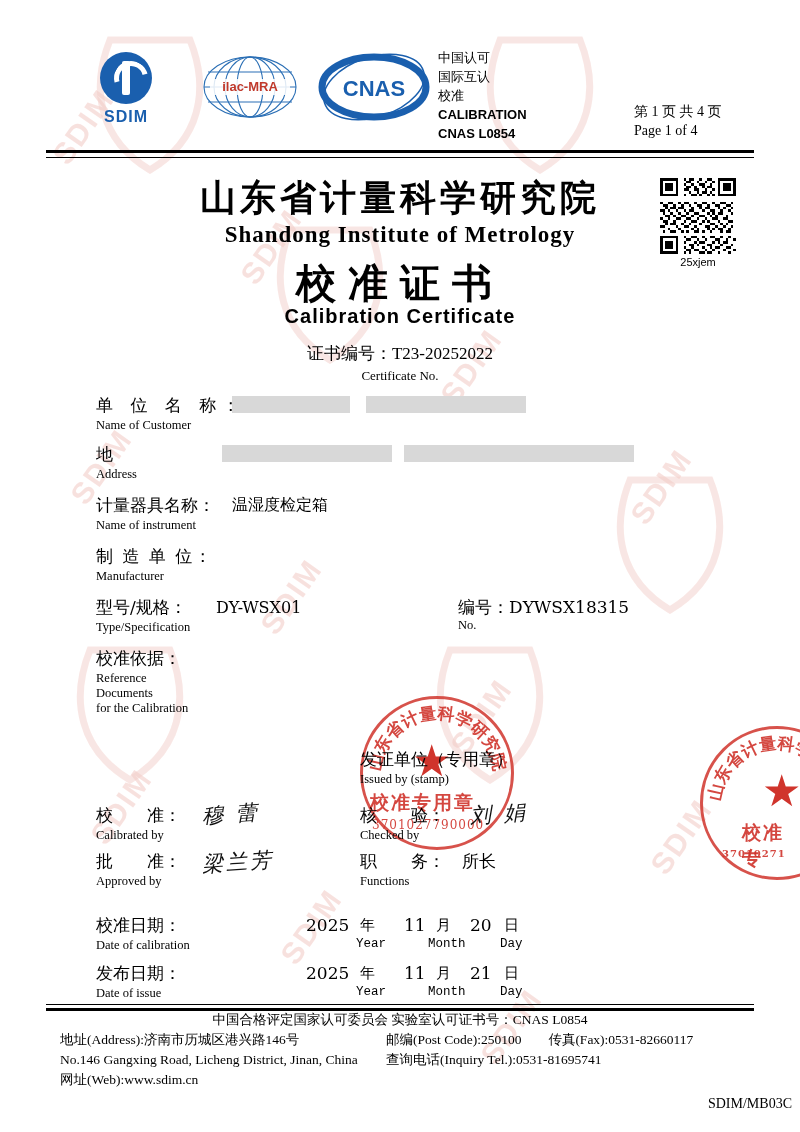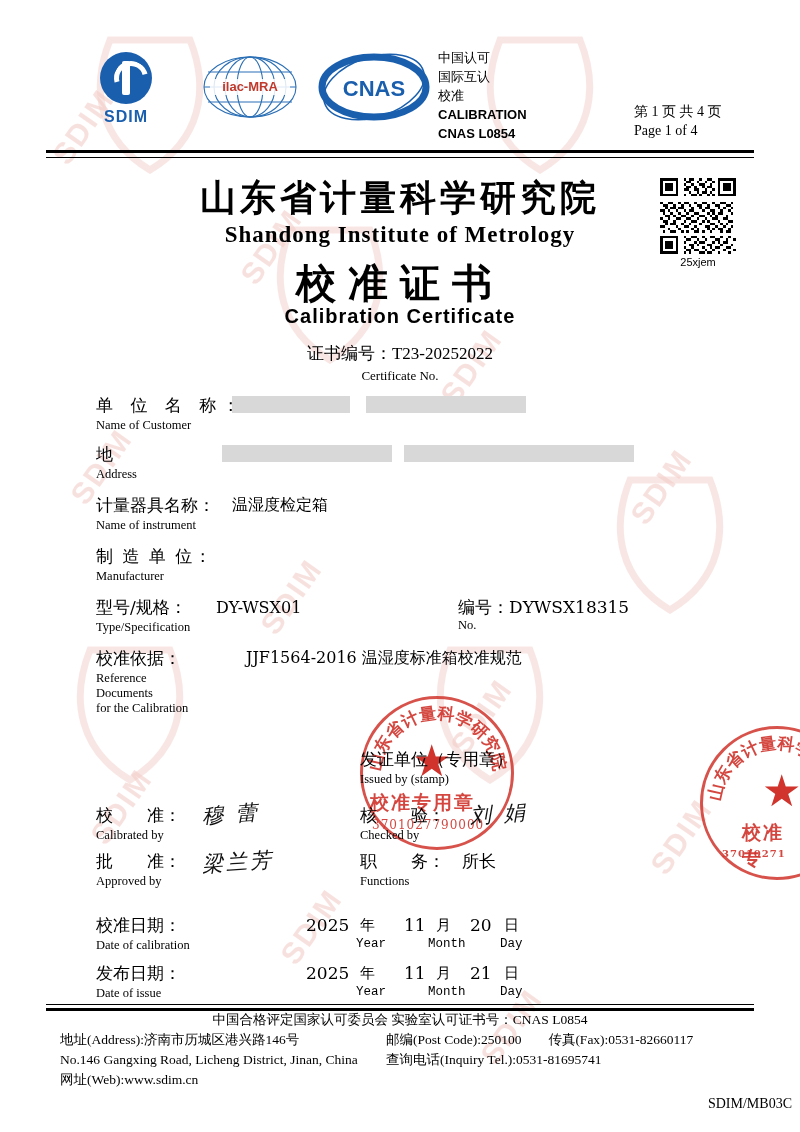--- a/index.html
+++ b/index.html
@@ -628,21 +628,20 @@
   <div class="f-val" style="left:216px; top:598px;">DY-WSX01</div>
   <div class="f-cn" style="position:absolute; left:458px; top:596px;">编号：DYWSX18315</div>
   <div class="f-en" style="position:absolute; left:458px; top:617px;">No.</div>
 
   <div class="field" style="top:647px;">
     <div class="f-cn">校准依据：</div>
     <div class="f-en" style="white-space:pre-line;">Reference
 Documents
 for the Calibration</div>
   </div>
-  <div class="f-val" style="left:246px; top:648px;">JJF1564-2016 温湿度标准箱校准规范</div>
 
   <div class="stamp" style="left:360px; top:696px; width:148px; height:148px;"></div>
   <svg style="position:absolute; left:360px; top:696px;" width="154" height="154" viewBox="0 0 154 154">
     <defs>
       <path id="arcTop" d="M 20 80 A 57 57 0 0 1 134 80" fill="none"></path>
     </defs>
     <text font-family="DejaVu Serif, serif" font-size="17" font-weight="bold" fill="#d0342c" opacity="0.9">
       <textPath href="#arcTop" startOffset="50%" text-anchor="middle">山东省计量科学研究院</textPath>
     </text>
   </svg>

